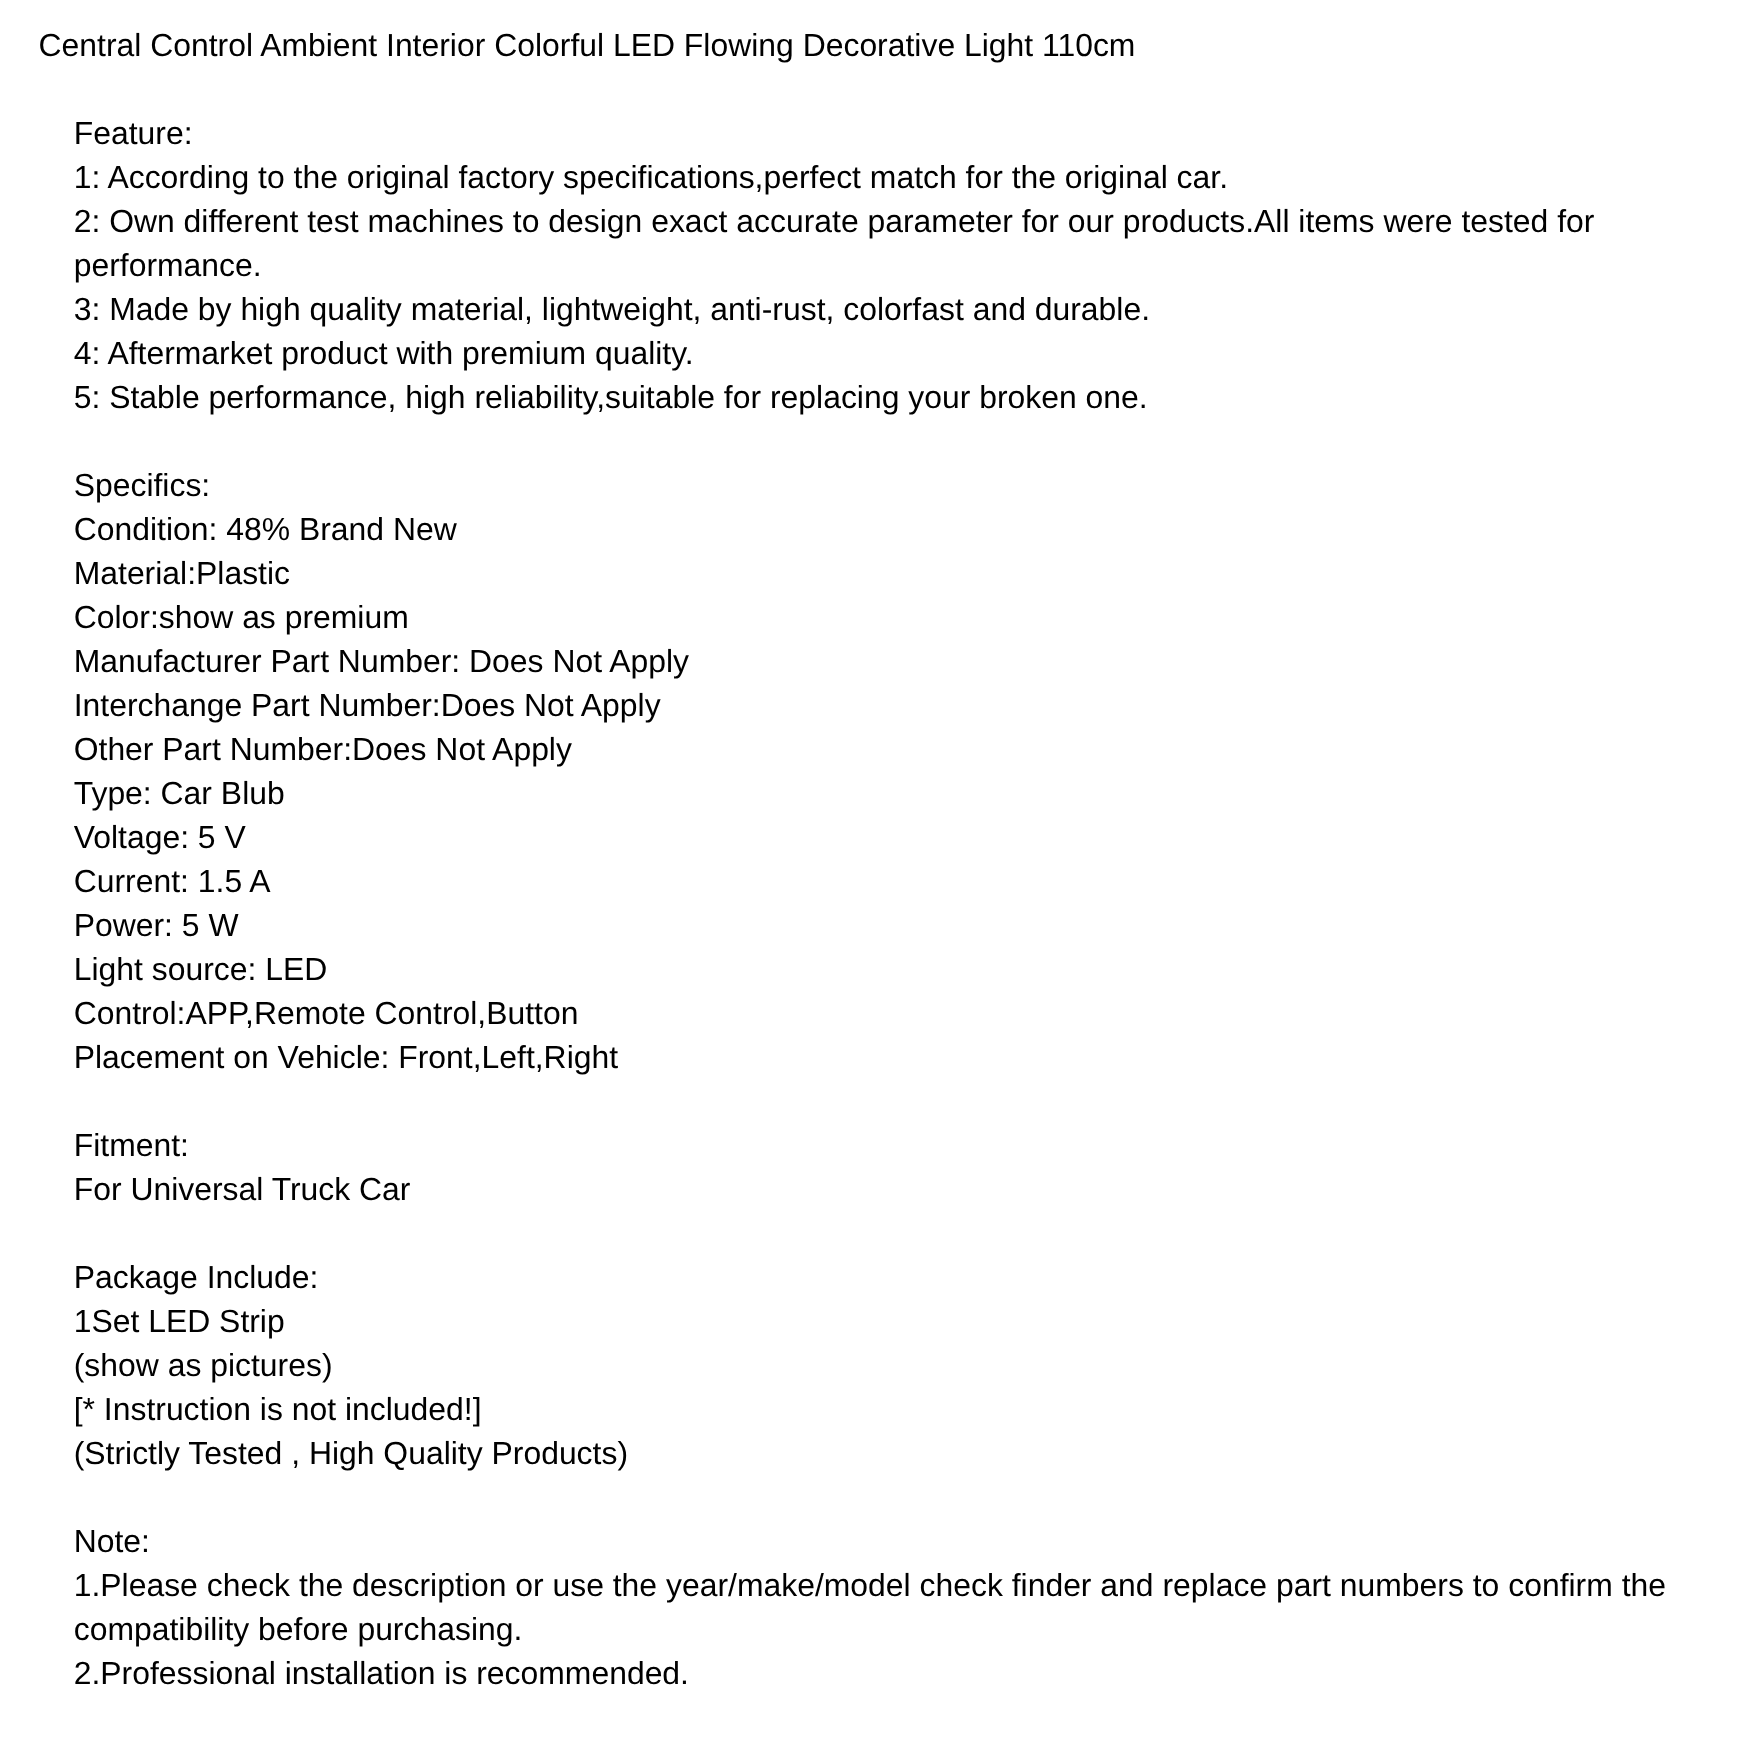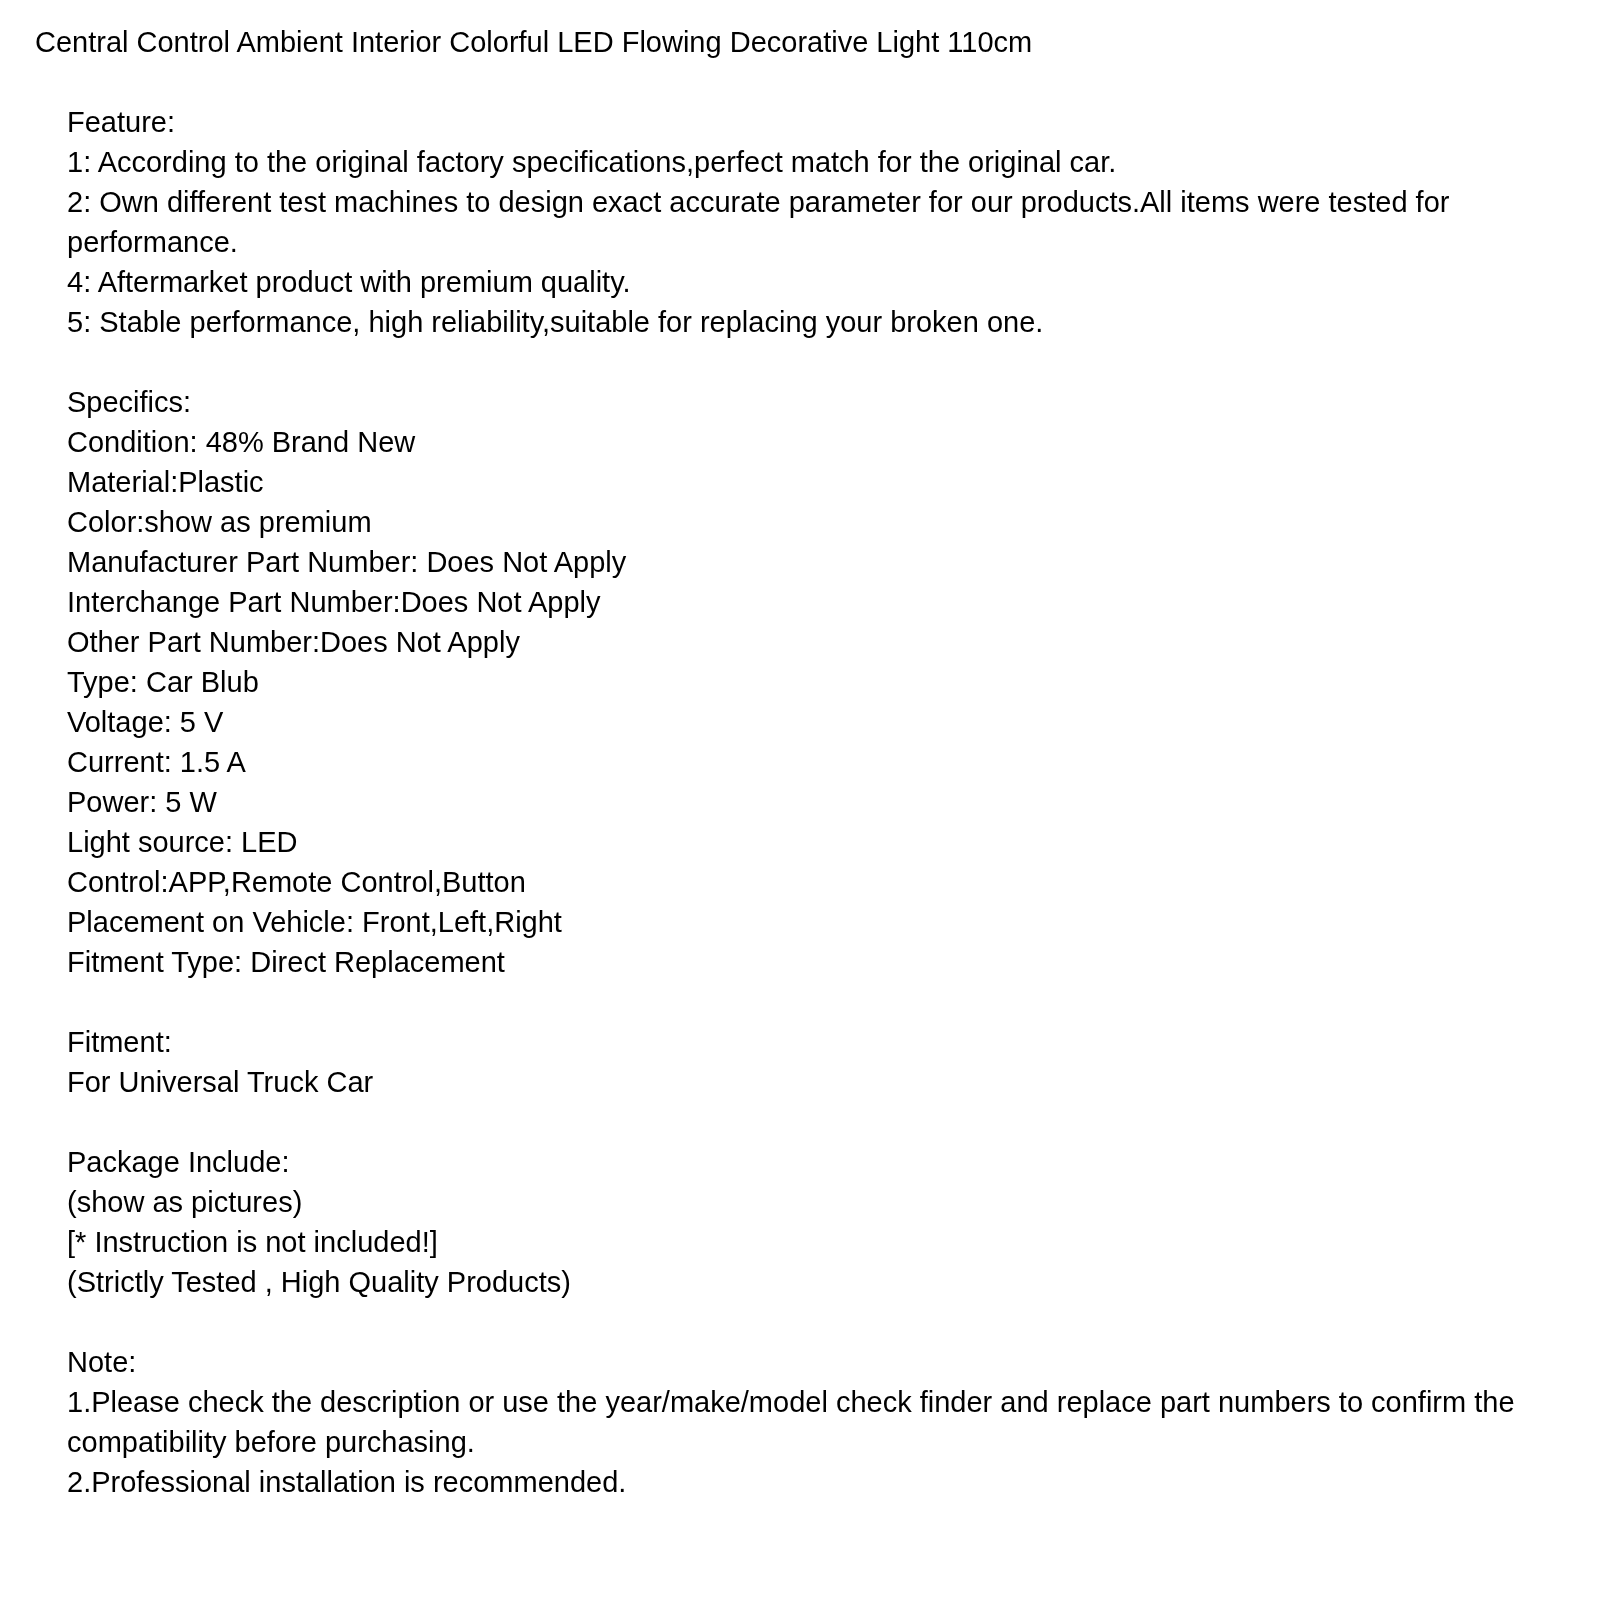--- a/index.html
+++ b/index.html
@@ -34,49 +34,50 @@
 <body>
 
 <div class="page">
 
   <p class="line">Central Control Ambient Interior Colorful LED Flowing Decorative Light 110cm</p>
 
   <div class="section">
     <p class="line">Feature:</p>
     <p class="line">1: According to the original factory specifications,perfect match for the original car.</p>
     <p class="line">2: Own different test machines to design exact accurate parameter for our products.All items were tested for performance.</p>
+    <p class="line">3: Made by high quality material, lightweight, anti-rust, colorfast and durable.</p>
     <p class="line">4: Aftermarket product with premium quality.</p>
     <p class="line">5: Stable performance, high reliability,suitable for replacing your broken one.</p>
   </div>
 
   <div class="section">
     <p class="line">Specifics:</p>
     <p class="line">Condition: 48% Brand New</p>
     <p class="line">Material:Plastic</p>
     <p class="line">Color:show as premium</p>
     <p class="line">Manufacturer Part Number: Does Not Apply</p>
     <p class="line">Interchange Part Number:Does Not Apply</p>
     <p class="line">Other Part Number:Does Not Apply</p>
     <p class="line">Type: Car Blub</p>
     <p class="line">Voltage: 5 V</p>
     <p class="line">Current: 1.5 A</p>
     <p class="line">Power: 5 W</p>
     <p class="line">Light source: LED</p>
     <p class="line">Control:APP,Remote Control,Button</p>
     <p class="line">Placement on Vehicle: Front,Left,Right</p>
-    <p class="line">Fitment Type: Direct Replacement</p>
   </div>
 
   <div class="section">
     <p class="line">Fitment:</p>
     <p class="line">For Universal Truck Car</p>
   </div>
 
   <div class="section">
     <p class="line">Package Include:</p>
+    <p class="line">1Set LED Strip</p>
     <p class="line">(show as pictures)</p>
     <p class="line">[* Instruction is not included!]</p>
     <p class="line">(Strictly Tested , High Quality Products)</p>
   </div>
 
   <div class="section">
     <p class="line">Note:</p>
     <p class="line">1.Please check the description or use the year/make/model check finder and replace part numbers to confirm the compatibility before purchasing.</p>
     <p class="line">2.Professional installation is recommended.</p>
   </div>

